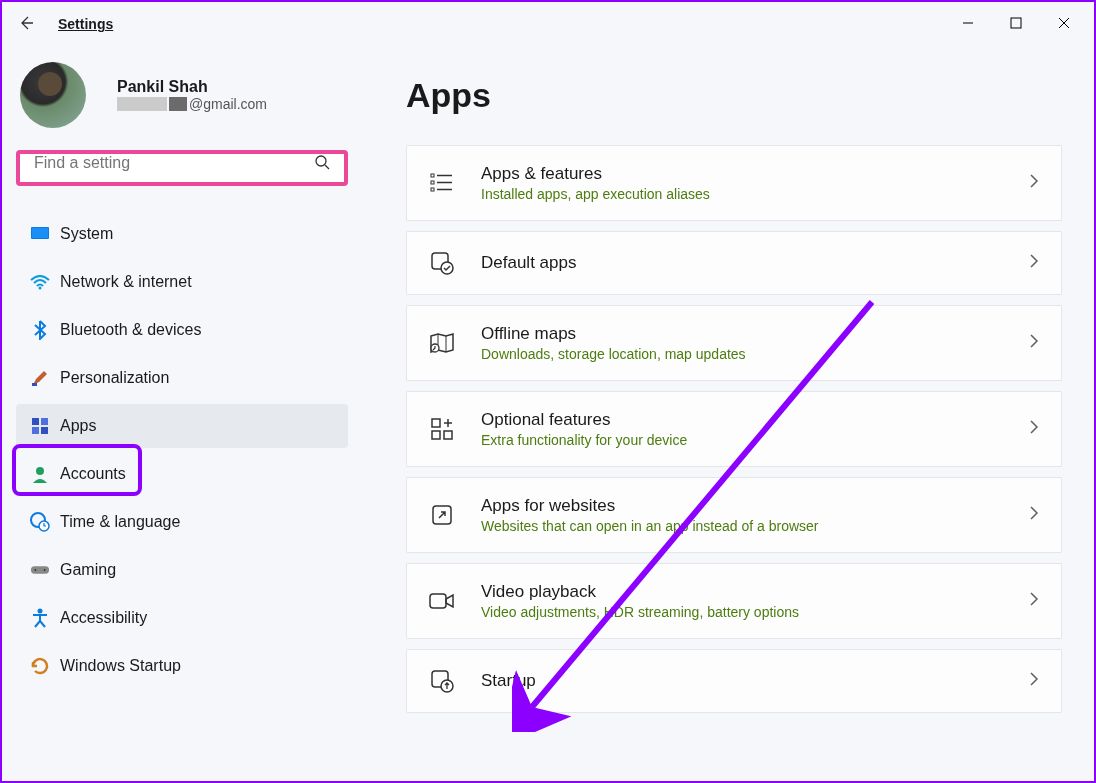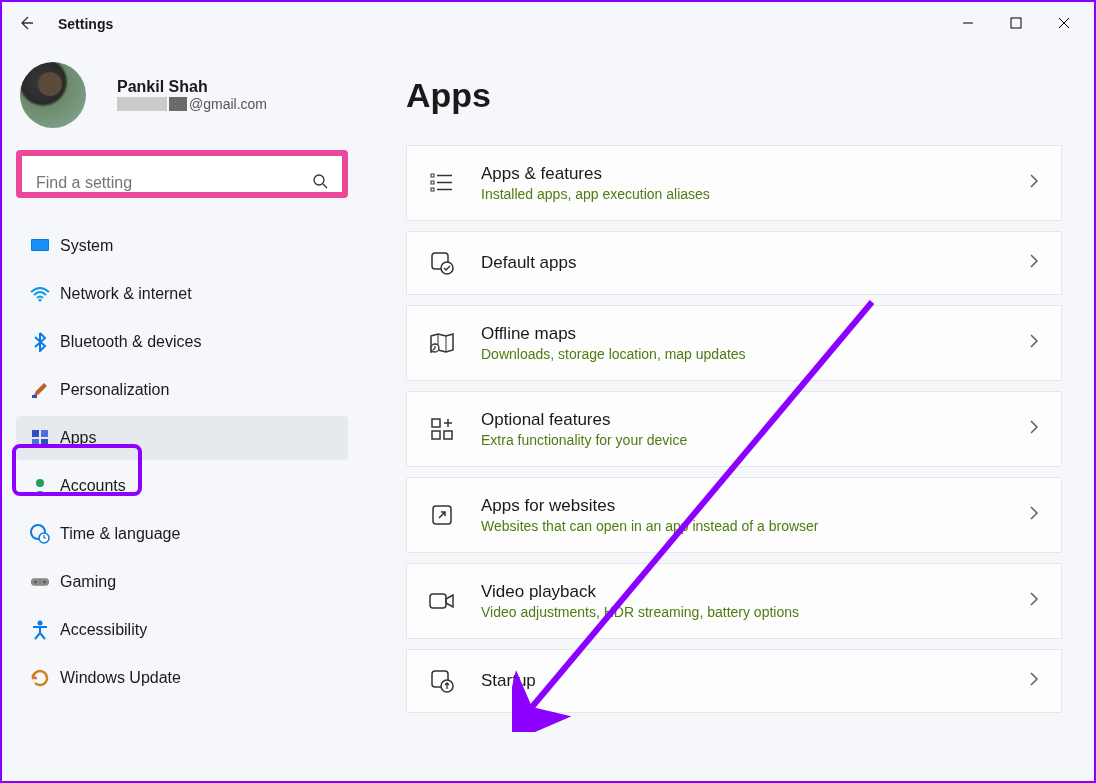--- a/index.html
+++ b/index.html
@@ -14,21 +14,21 @@
   font-size: 14px;
   color: #1a1a1a;
 }
 .titlebar {
   display: flex;
   align-items: center;
   height: 44px;
   padding: 0 12px;
 }
 .titlebar .back { width: 24px; text-align: center; cursor: pointer; }
-.titlebar .title { margin-left: 20px; font-size: 14px; font-weight: 600; }
+.titlebar .title { margin-left: 20px; font-size: 14px; font-weight: 600; text-decoration: underline; }
 .window-controls { margin-left: auto; display: flex; gap: 28px; padding-right: 8px; font-size: 15px;}
 .window-controls span { cursor: pointer; width: 20px; text-align:center;}
 
 .layout { display: flex; height: calc(100% - 44px); }
 
 .sidebar {
   width: 360px;
   padding: 16px 14px 0 14px;
   overflow-y: auto;
 }
@@ -39,25 +39,25 @@
   position:relative; overflow:hidden;
 }
 .avatar::after{content:"";position:absolute;top:15%;left:28%;width:24px;height:24px;border-radius:50%;background:#5a4a3a;}
 .profile-info { margin-left: 16px; }
 .profile-name { font-weight: 600; font-size: 16px; }
 .profile-email { color: #555; font-size: 14px; display:flex;align-items:center;gap:2px;}
 .profile-email .redact1{display:inline-block;width:50px;height:14px;background:#cbcbcb;}
 .profile-email .redact2{display:inline-block;width:18px;height:14px;background:#6b6b6b;}
 
 .search {
-  display: flex; align-items: flex-end;
+  display: flex; align-items: flex-start;
   background: #fff;
-  border: 6px solid #ec4899;
+  border: 4px solid #ec4899;
   border-radius: 4px;
-  height: 48px;
+  height: 36px;
   padding: 0 14px;
   margin-bottom: 26px;
 }
 .search input {
   flex: 1; border: none; outline: none; font-size: 16px; color: #444; background:transparent;
 }
 .search .si { font-size: 15px; }
 
 .nav { list-style: none; }
 .nav li {
@@ -238,21 +238,21 @@
           </span>
           <span>Accessibility</span>
         </li>
         <li>
           <span class="nicon">
             <svg width="20" height="20" viewBox="0 0 20 20">
               <path d="M3 10 A7 7 0 1 1 5 15" stroke="#d08020" stroke-width="2.5" fill="none"></path>
               <path d="M3 6 L3 10 L7 10" stroke="#d08020" stroke-width="2.5" fill="none"></path>
             </svg>
           </span>
-          <span>Windows Update</span>
+          <span>Windows Startup</span>
         </li>
       </ul>
   </aside>
 
   <main class="main">
     <h1 class="page-title">Apps</h1>
     <div id="cards">
         <div class="card">
           <span class="cicon">
             <svg width="24" height="22" viewBox="0 0 24 22">

